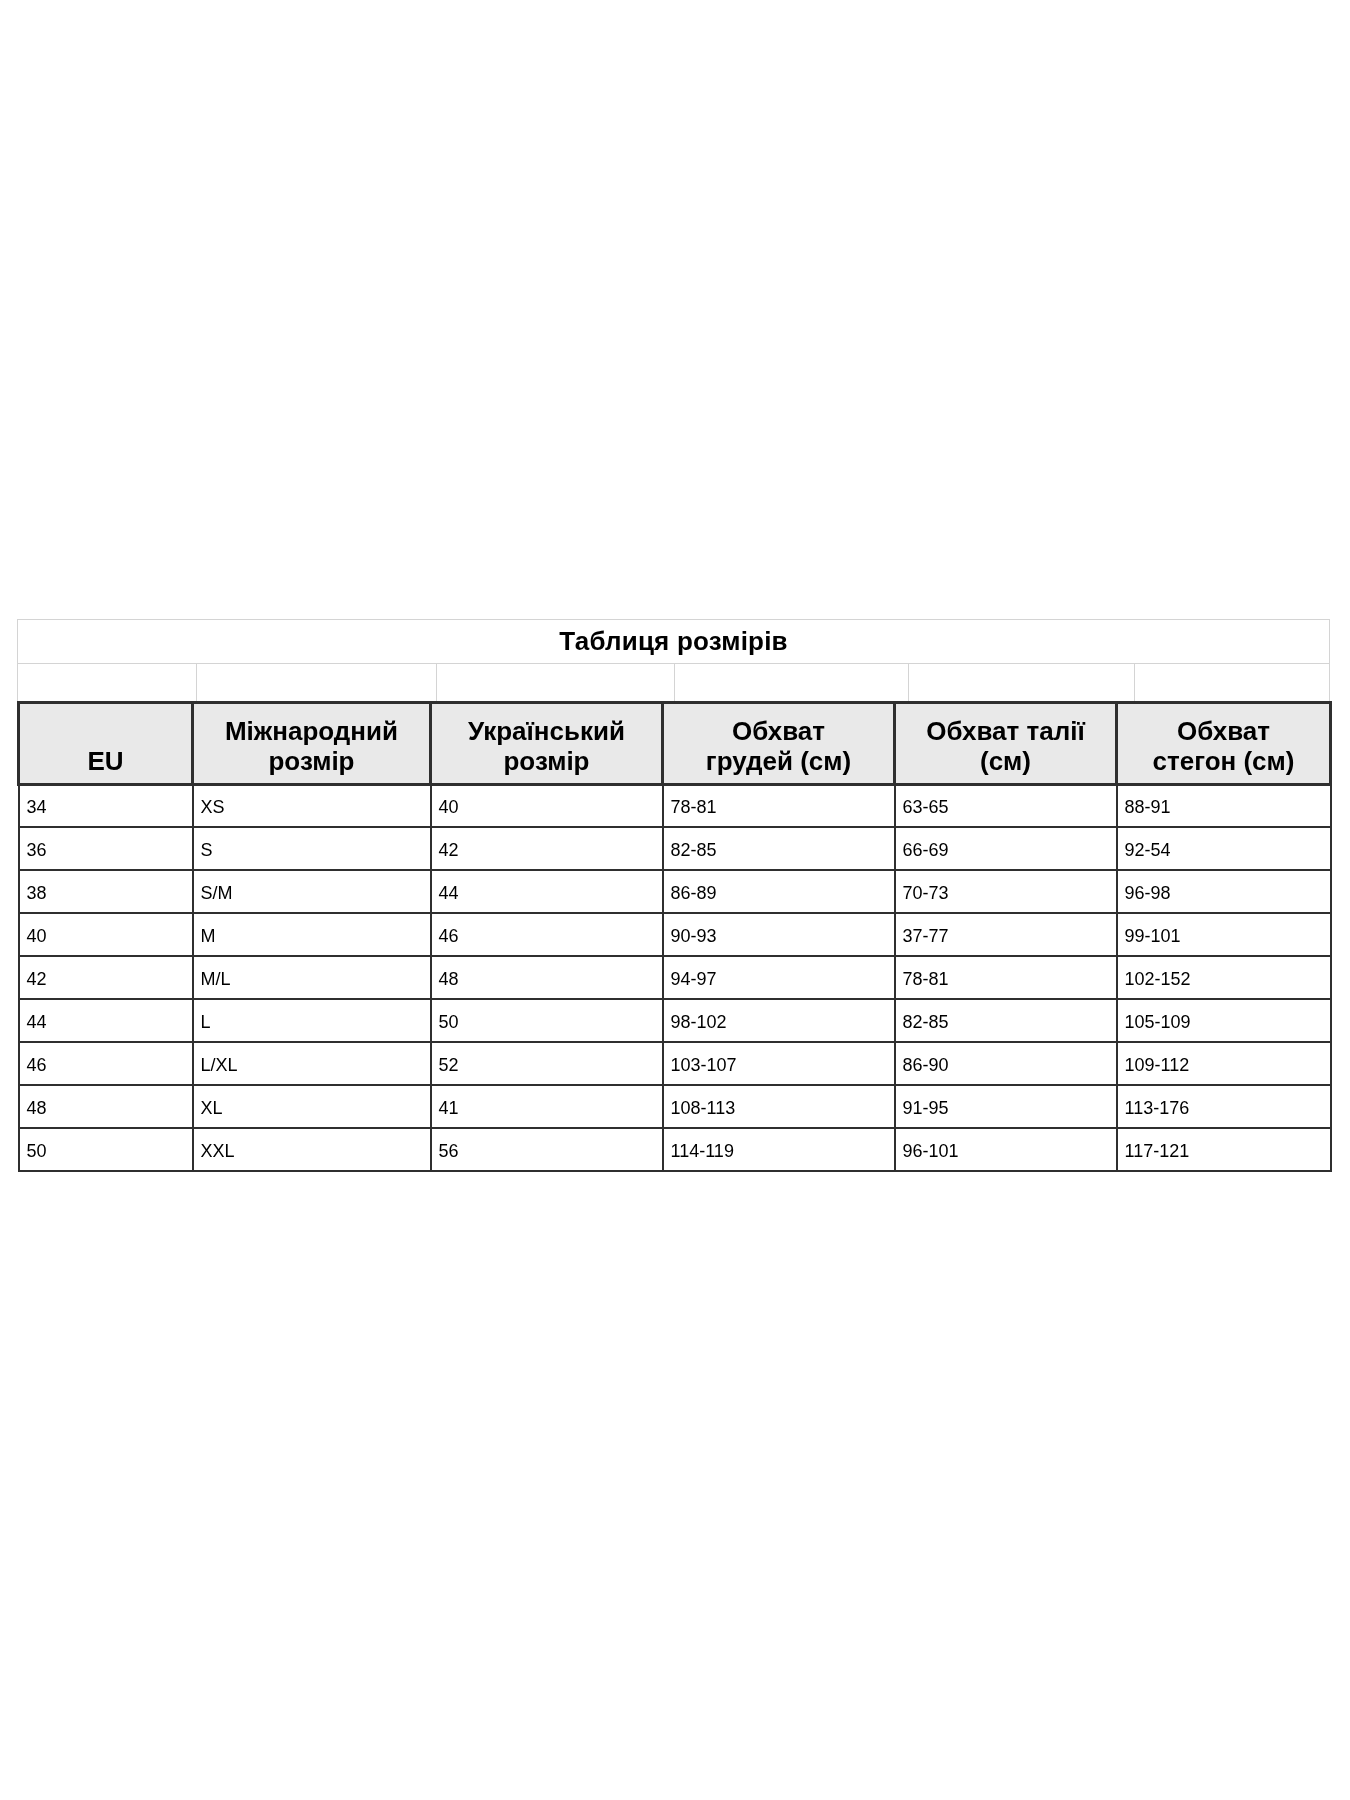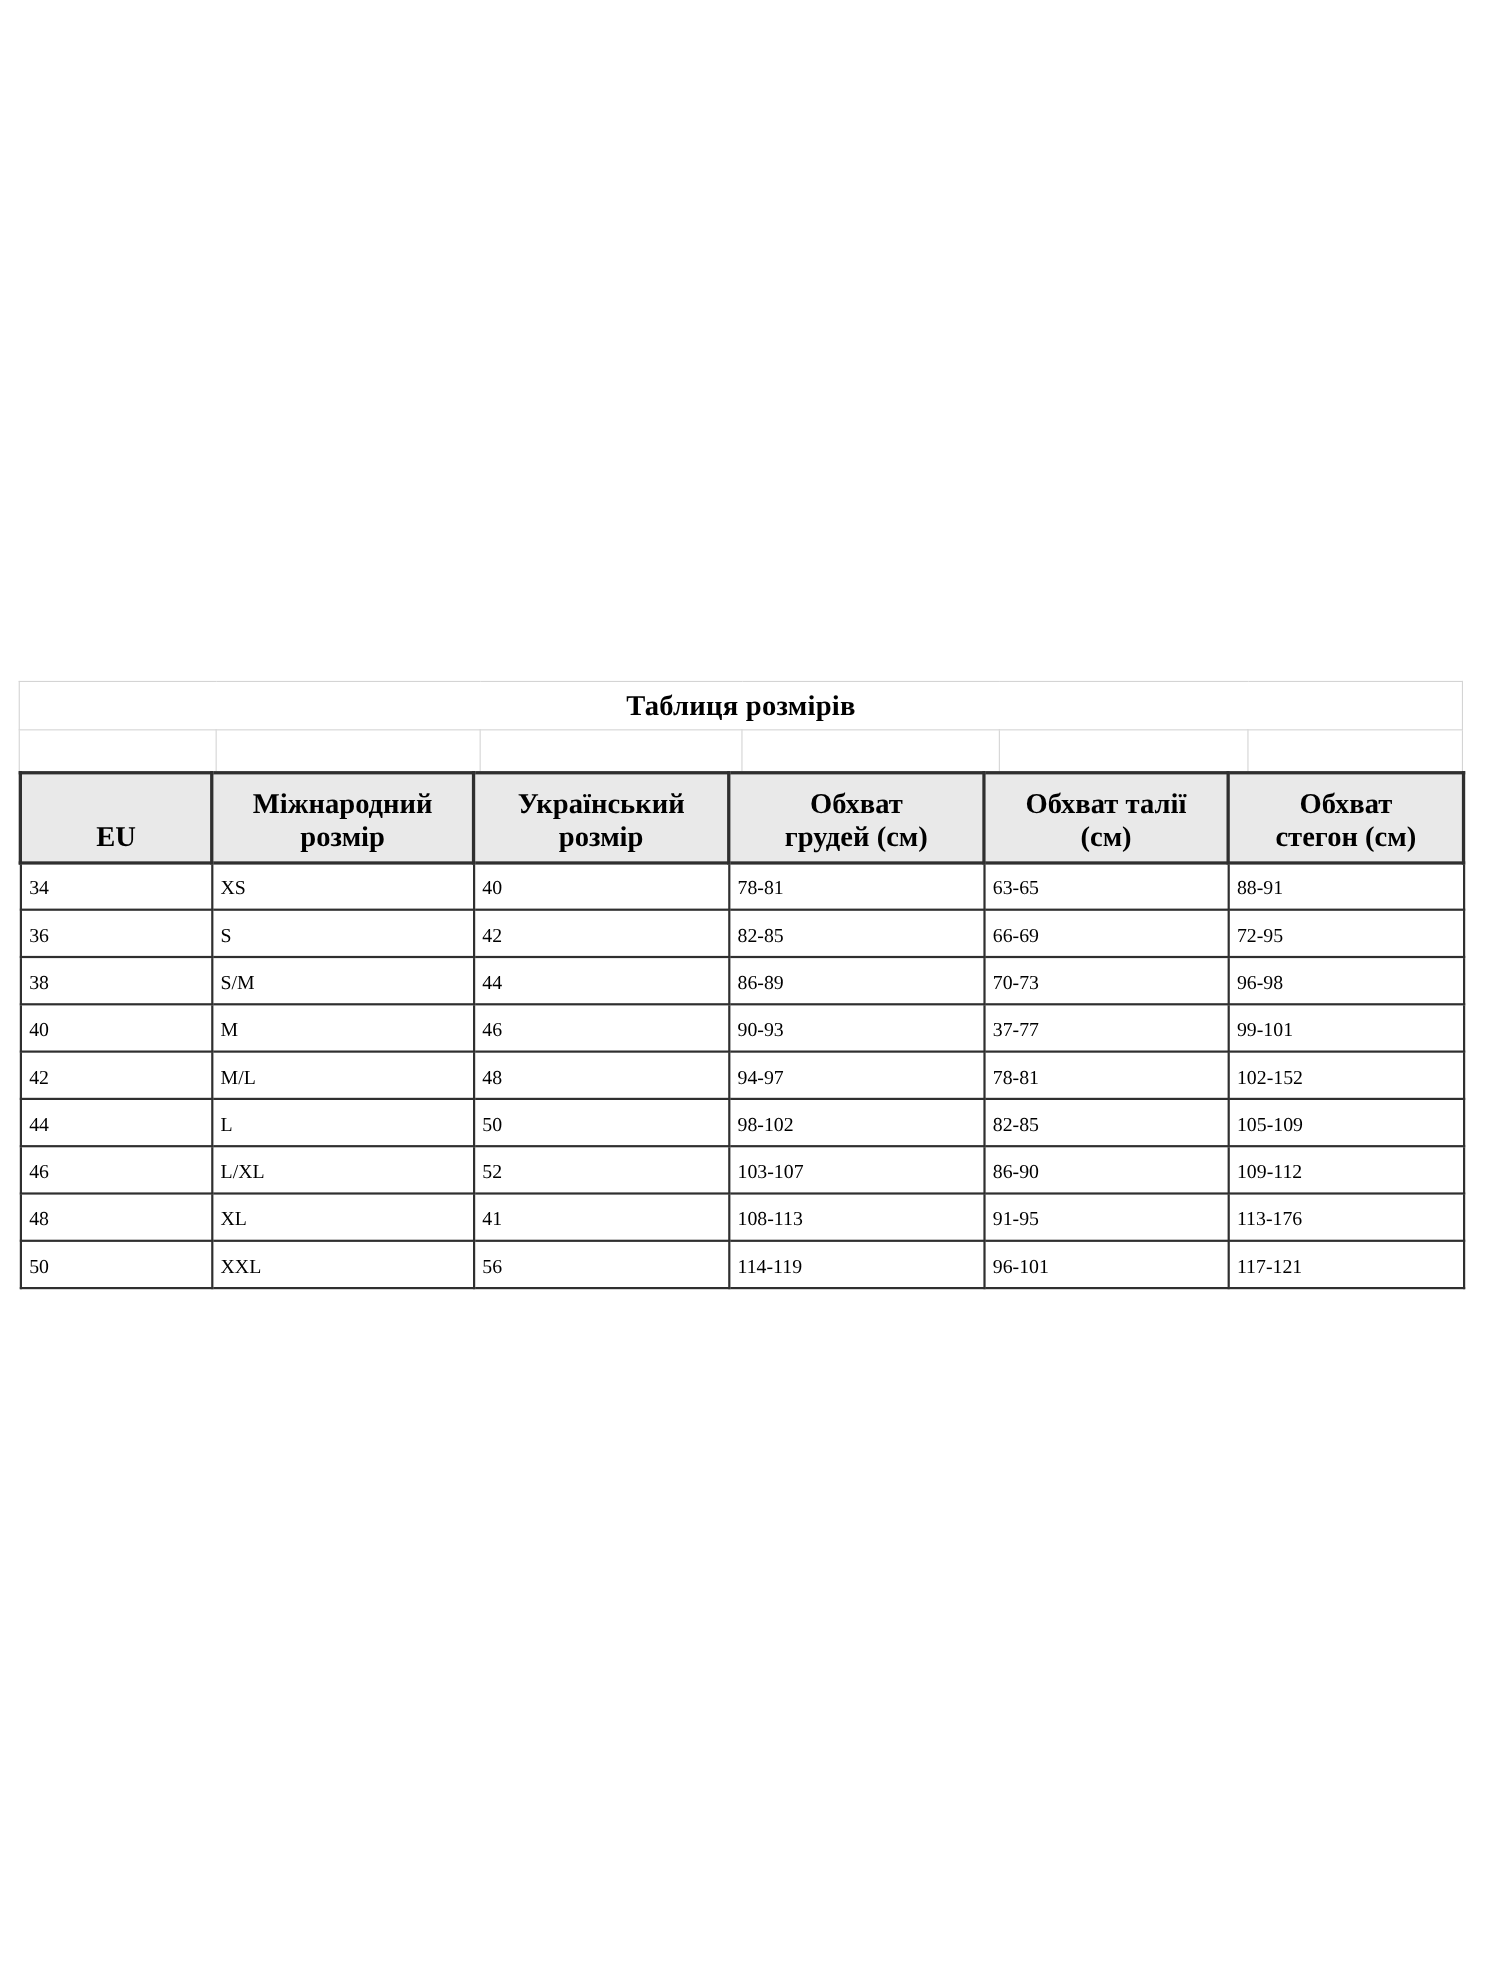--- a/index.html
+++ b/index.html
@@ -5,21 +5,21 @@
   html, body {
     margin: 0;
     padding: 0;
     background: #ffffff;
   }
   #canvas {
     position: relative;
     width: 1350px;
     height: 1800px;
     background: var(--page-bg, #ffffff);
-    font-family: Liberation Serif, serif;
+    font-family: Liberation Sans, sans-serif;
     color: var(--text-color, #000000);
   }
   #table-block {
     position: absolute;
     left: 17px;
     top: 619px;
     width: 1312px;
   }
   table {
     border-collapse: collapse;
@@ -134,21 +134,21 @@
             <td>40</td>
             <td>78-81</td>
             <td>63-65</td>
             <td>88-91</td>
           </tr><tr class="data-row">
             <td>36</td>
             <td>S</td>
             <td>42</td>
             <td>82-85</td>
             <td>66-69</td>
-            <td>72-95</td>
+            <td>92-54</td>
           </tr><tr class="data-row">
             <td>38</td>
             <td>S/M</td>
             <td>44</td>
             <td>86-89</td>
             <td>70-73</td>
             <td>96-98</td>
           </tr><tr class="data-row">
             <td>40</td>
             <td>M</td>

